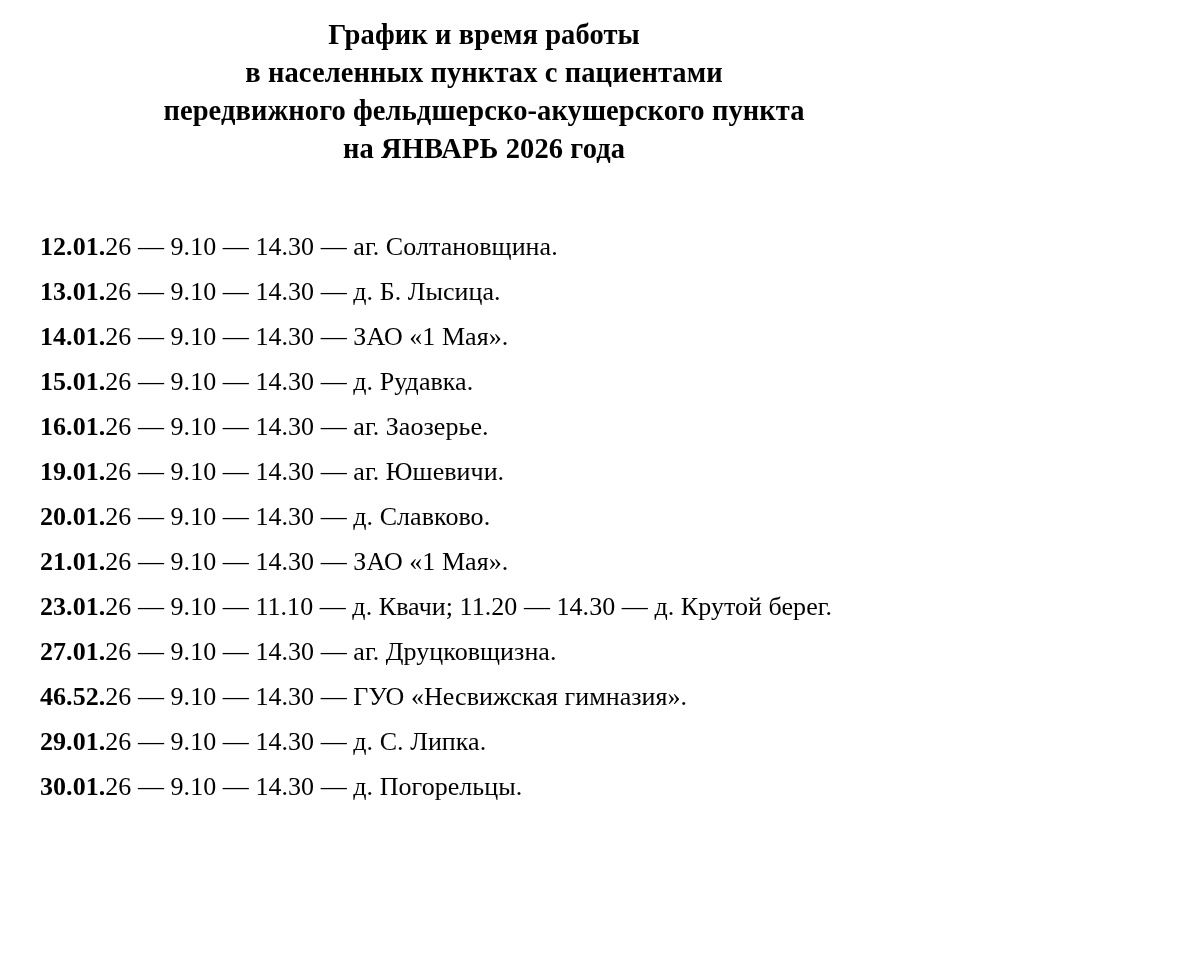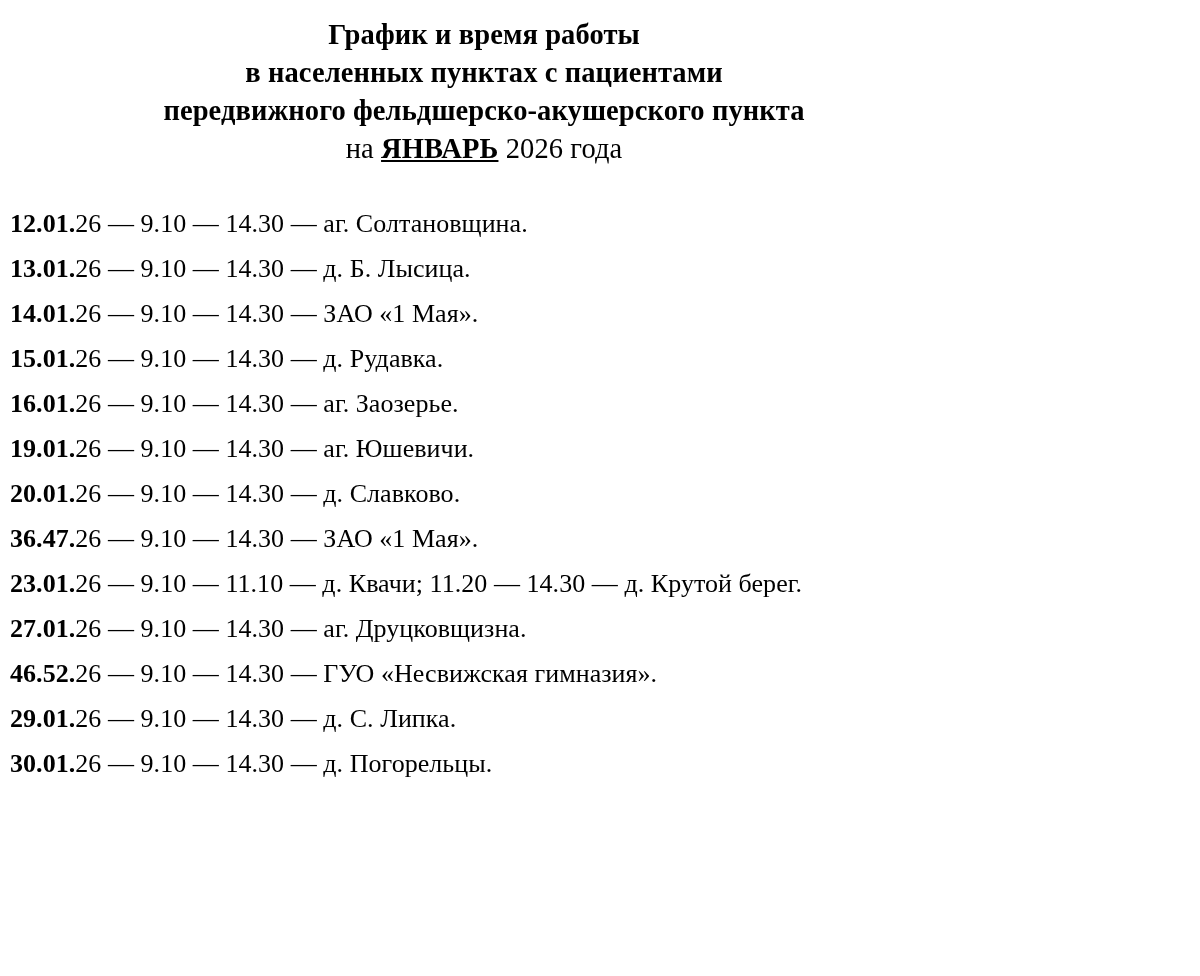--- a/index.html
+++ b/index.html
@@ -34,30 +34,29 @@
     font-weight: bold;
     line-height: 38px;
     letter-spacing: 0.1px;
     white-space: nowrap;
   }
   .title-line.normal-weight {
     font-weight: normal;
   }
   .title-line .bold-part {
     font-weight: bold;
-    text-decoration: underline;
   }
   .title-line .light-part {
-    font-weight: normal;
+    font-weight: bold;
   }
 
   
   .schedule {
-    margin-top: 33px;
-    padding-left: 10px;
+    margin-top: 56px;
+    padding-left: 40px;
   }
   .schedule-row {
     font-size: 26px;
     line-height: 45px;
     font-weight: normal;
     white-space: nowrap;
     letter-spacing: 0.05px;
   }
   .schedule-row .date-bold {
     font-weight: bold;
@@ -82,21 +81,21 @@
   </div>
 
   <div class="schedule">
     <div class="schedule-row"><span class="date-bold">12.01.</span><span class="date-year">26</span><span class="body-text"> — 9.10 — 14.30 — аг. Солтановщина.</span></div>
     <div class="schedule-row"><span class="date-bold">13.01.</span><span class="date-year">26</span><span class="body-text"> — 9.10 — 14.30 — д. Б. Лысица.</span></div>
     <div class="schedule-row"><span class="date-bold">14.01.</span><span class="date-year">26</span><span class="body-text"> — 9.10 — 14.30 — ЗАО «1 Мая».</span></div>
     <div class="schedule-row"><span class="date-bold">15.01.</span><span class="date-year">26</span><span class="body-text"> — 9.10 — 14.30 — д. Рудавка.</span></div>
     <div class="schedule-row"><span class="date-bold">16.01.</span><span class="date-year">26</span><span class="body-text"> — 9.10 — 14.30 — аг. Заозерье.</span></div>
     <div class="schedule-row"><span class="date-bold">19.01.</span><span class="date-year">26</span><span class="body-text"> — 9.10 — 14.30 — аг. Юшевичи.</span></div>
     <div class="schedule-row"><span class="date-bold">20.01.</span><span class="date-year">26</span><span class="body-text"> — 9.10 — 14.30 — д. Славково.</span></div>
-    <div class="schedule-row"><span class="date-bold">36.47.</span><span class="date-year">26</span><span class="body-text"> — 9.10 — 14.30 — ЗАО «1 Мая».</span></div>
+    <div class="schedule-row"><span class="date-bold">21.01.</span><span class="date-year">26</span><span class="body-text"> — 9.10 — 14.30 — ЗАО «1 Мая».</span></div>
     <div class="schedule-row"><span class="date-bold">23.01.</span><span class="date-year">26</span><span class="body-text"> — 9.10 — 11.10 — д. Квачи; 11.20 — 14.30 — д. Крутой берег.</span></div>
     <div class="schedule-row"><span class="date-bold">27.01.</span><span class="date-year">26</span><span class="body-text"> — 9.10 — 14.30 — аг. Друцковщизна.</span></div>
     <div class="schedule-row"><span class="date-bold">46.52.</span><span class="date-year">26</span><span class="body-text"> — 9.10 — 14.30 — ГУО «Несвижская гимназия».</span></div>
     <div class="schedule-row"><span class="date-bold">29.01.</span><span class="date-year">26</span><span class="body-text"> — 9.10 — 14.30 — д. С. Липка.</span></div>
     <div class="schedule-row"><span class="date-bold">30.01.</span><span class="date-year">26</span><span class="body-text"> — 9.10 — 14.30 — д. Погорельцы.</span></div>
   </div>
 
 </div>
 
 </body></html>

